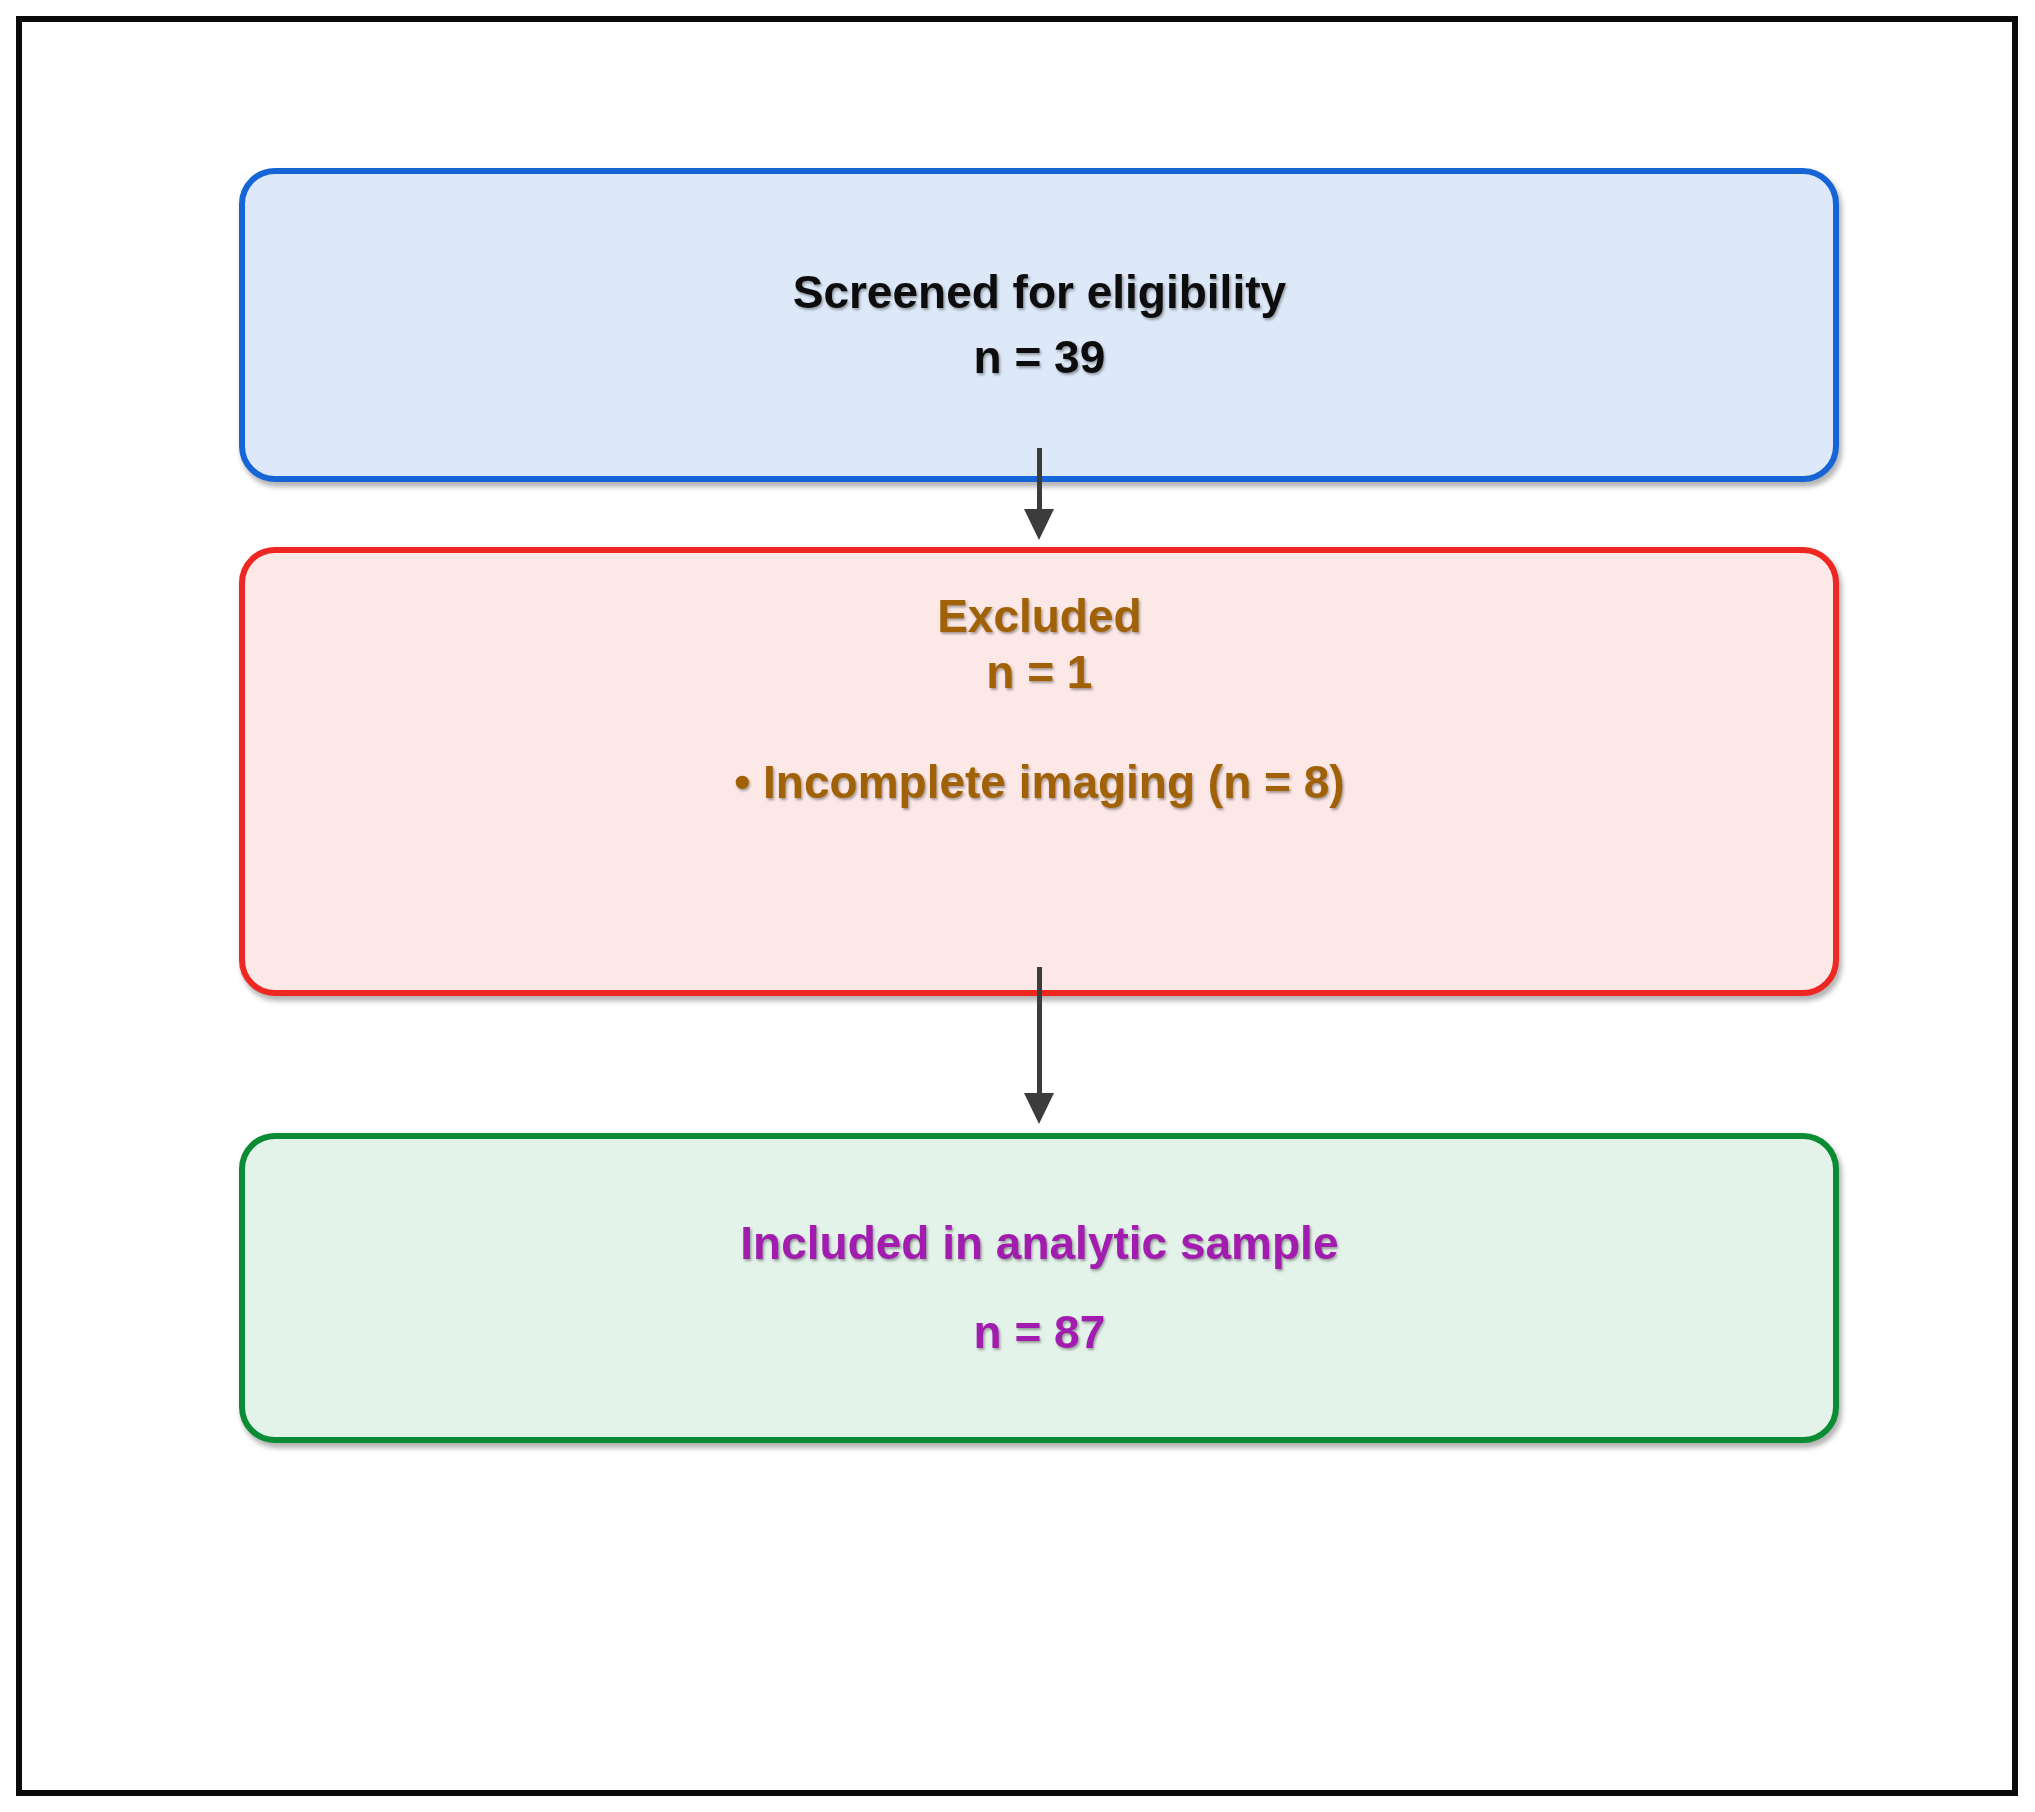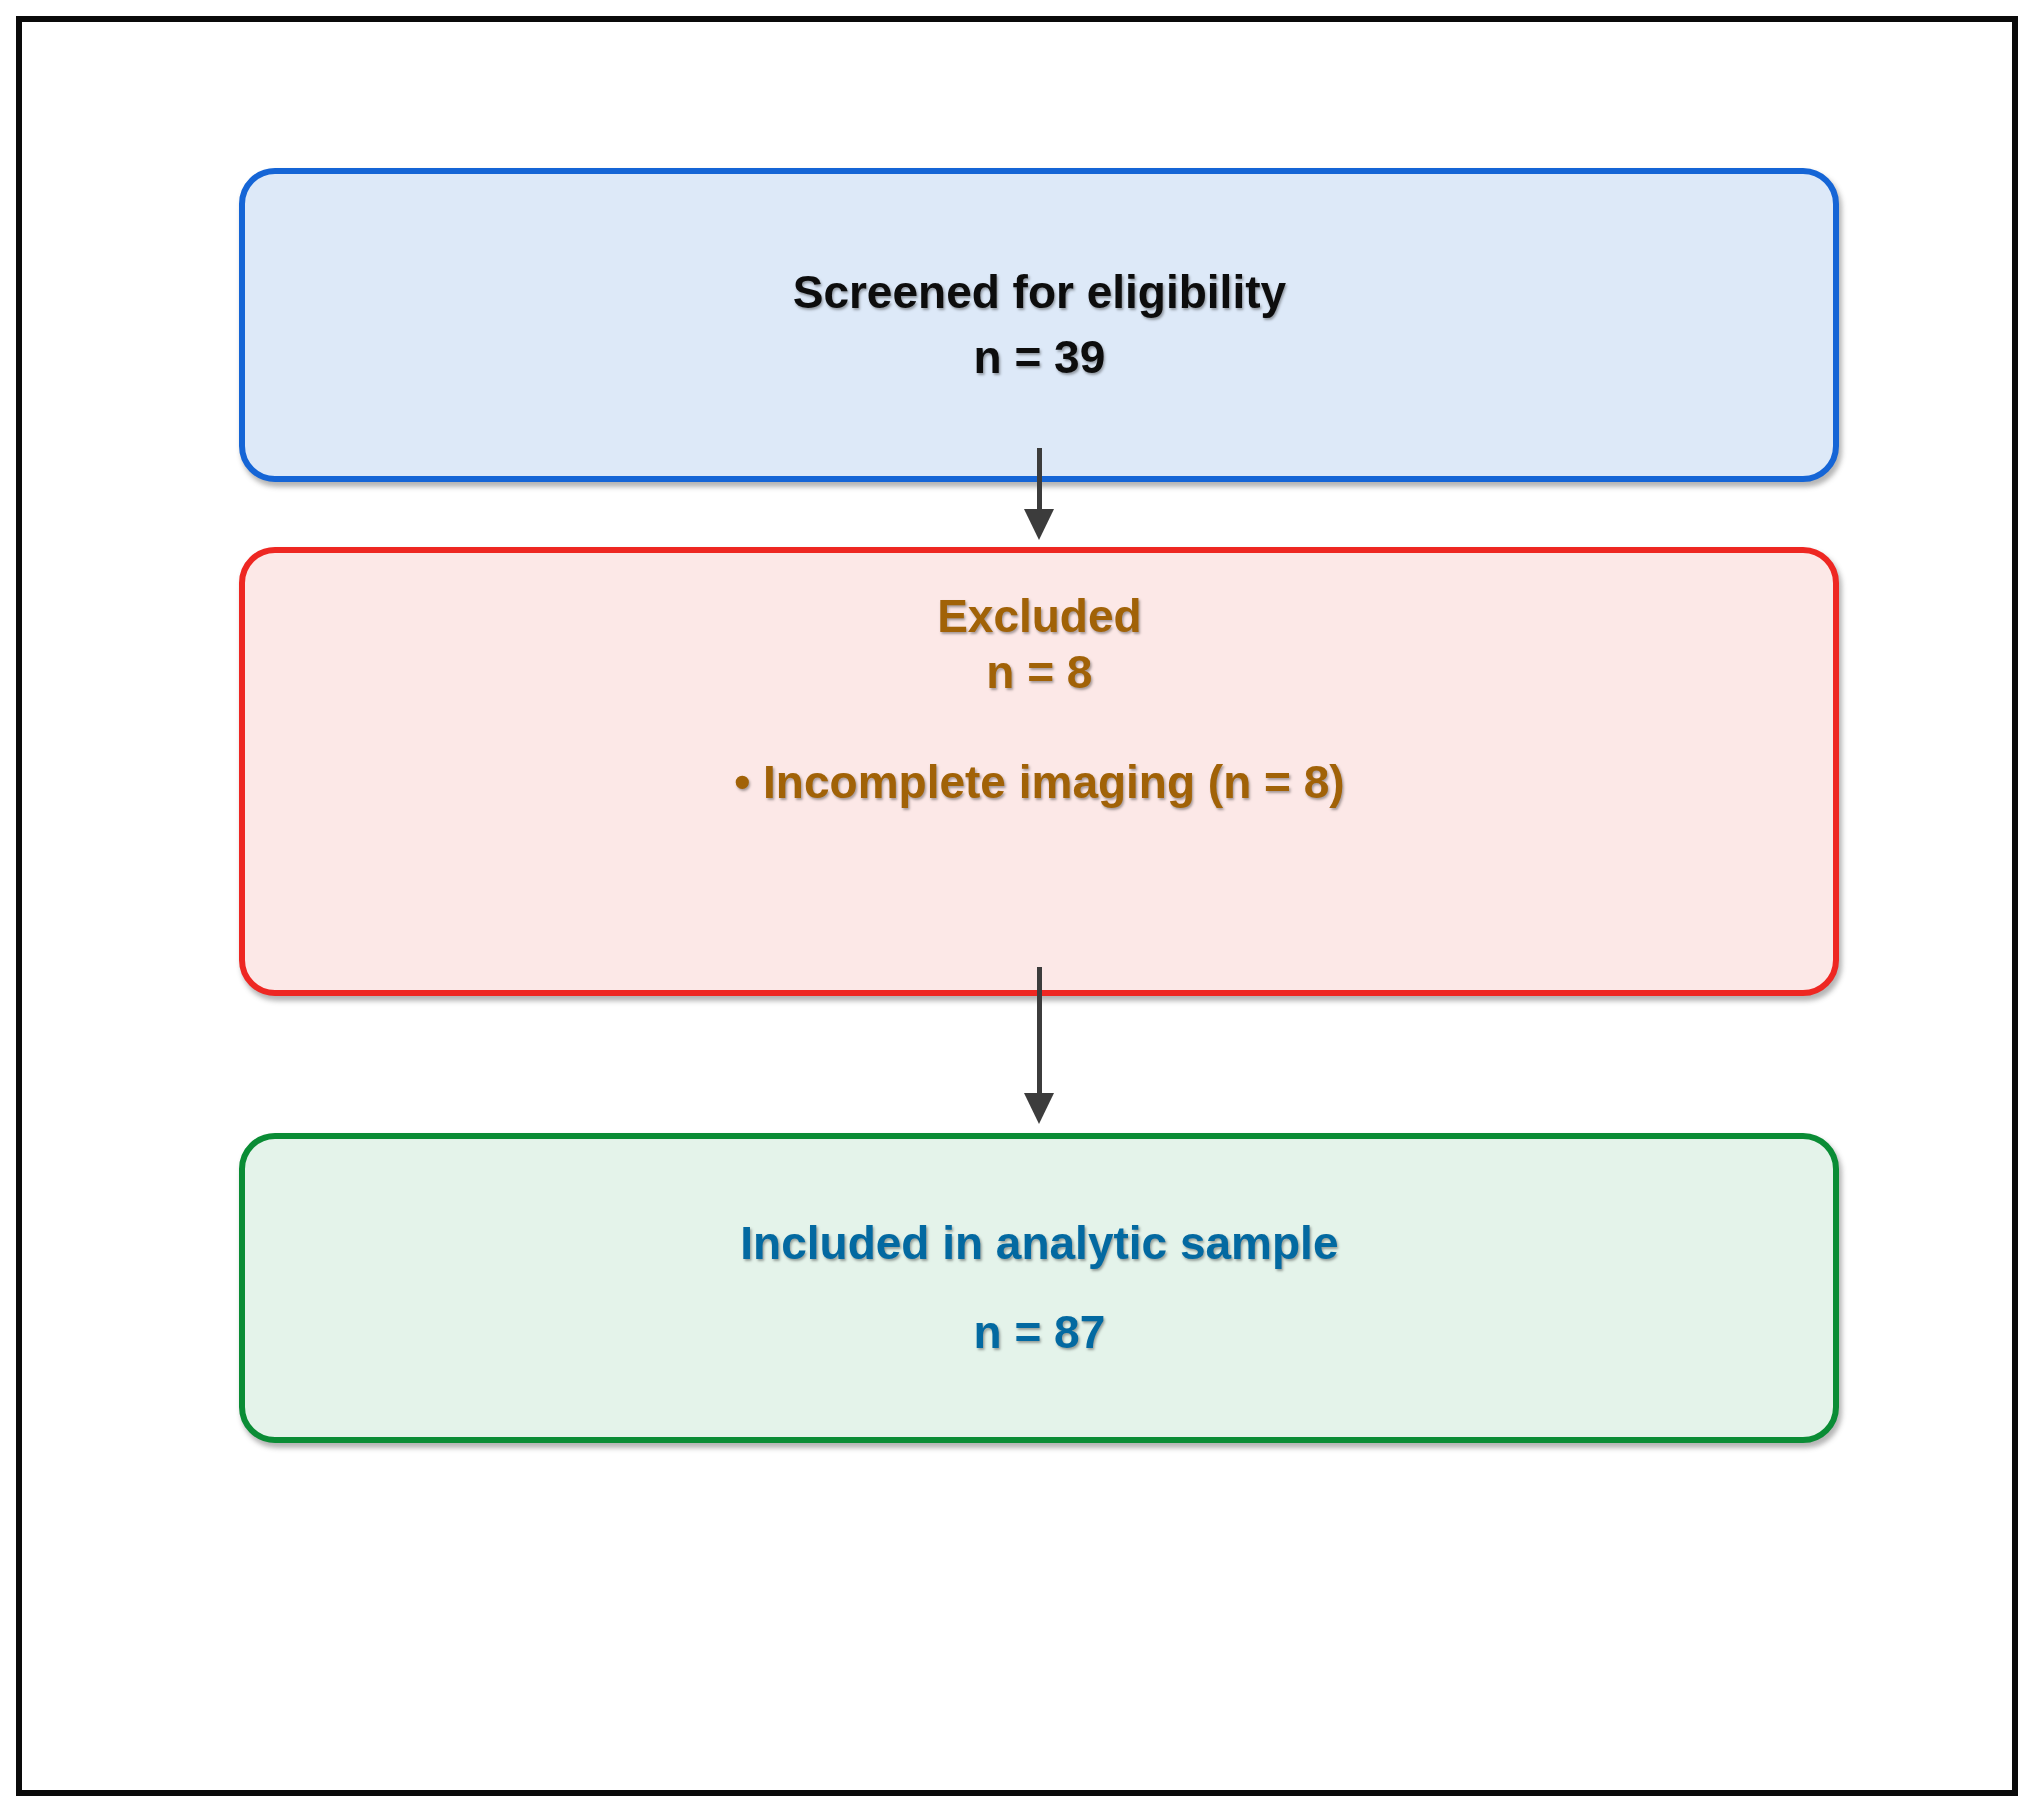--- a/index.html
+++ b/index.html
@@ -69,30 +69,30 @@
       <div class="box-line">n = 39</div>
     </div>
 
     <div class="arrow">
       <div class="arrow-line arrow-1-line" style="background-color: rgb(60, 60, 60);"></div>
       <div class="arrow-head arrow-1-head" style="border-top-color: rgb(60, 60, 60);"></div>
     </div>
 
     <div class="flow-box box-excluded" style="background-color: rgb(252, 232, 231); border-color: rgb(238, 39, 34); color: #a16207;">
       <div class="box-line">Excluded</div>
-      <div class="box-line">n = 8</div>
+      <div class="box-line">n = 1</div>
       <div class="spacer-line"></div>
       <div class="box-line">• Incomplete imaging (n = 8)</div>
     </div>
 
     <div class="arrow">
       <div class="arrow-line arrow-2-line" style="background-color: rgb(60, 60, 60);"></div>
       <div class="arrow-head arrow-2-head" style="border-top-color: rgb(60, 60, 60);"></div>
     </div>
 
-    <div class="flow-box box-included centered" style="background-color: rgb(228, 243, 234); border-color: rgb(10, 140, 53); color: #0369a1; gap: 24px;">
+    <div class="flow-box box-included centered" style="background-color: rgb(228, 243, 234); border-color: rgb(10, 140, 53); color: #a21caf; gap: 24px;">
       <div class="box-line">Included in analytic sample</div>
       <div class="box-line">n = 87</div>
     </div>
 
   </div>
 </div>
 
 
 </body></html>

